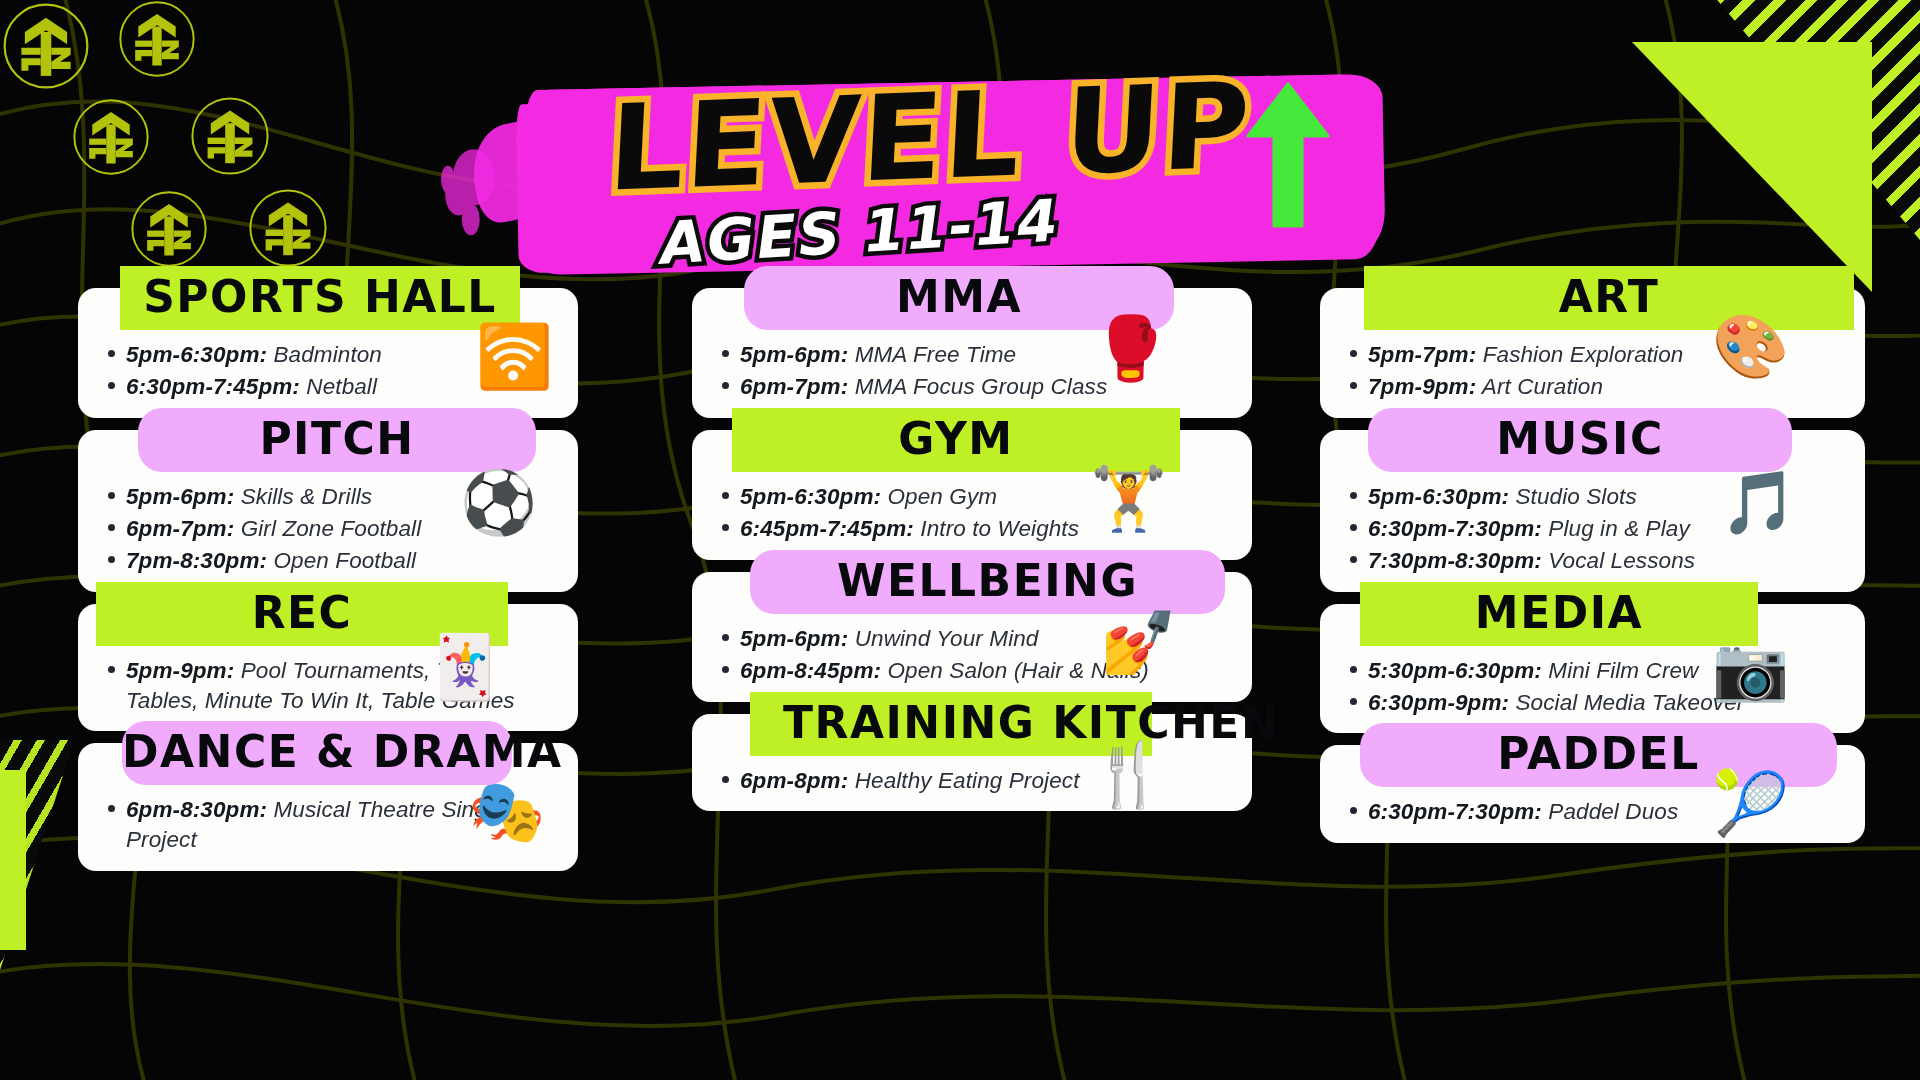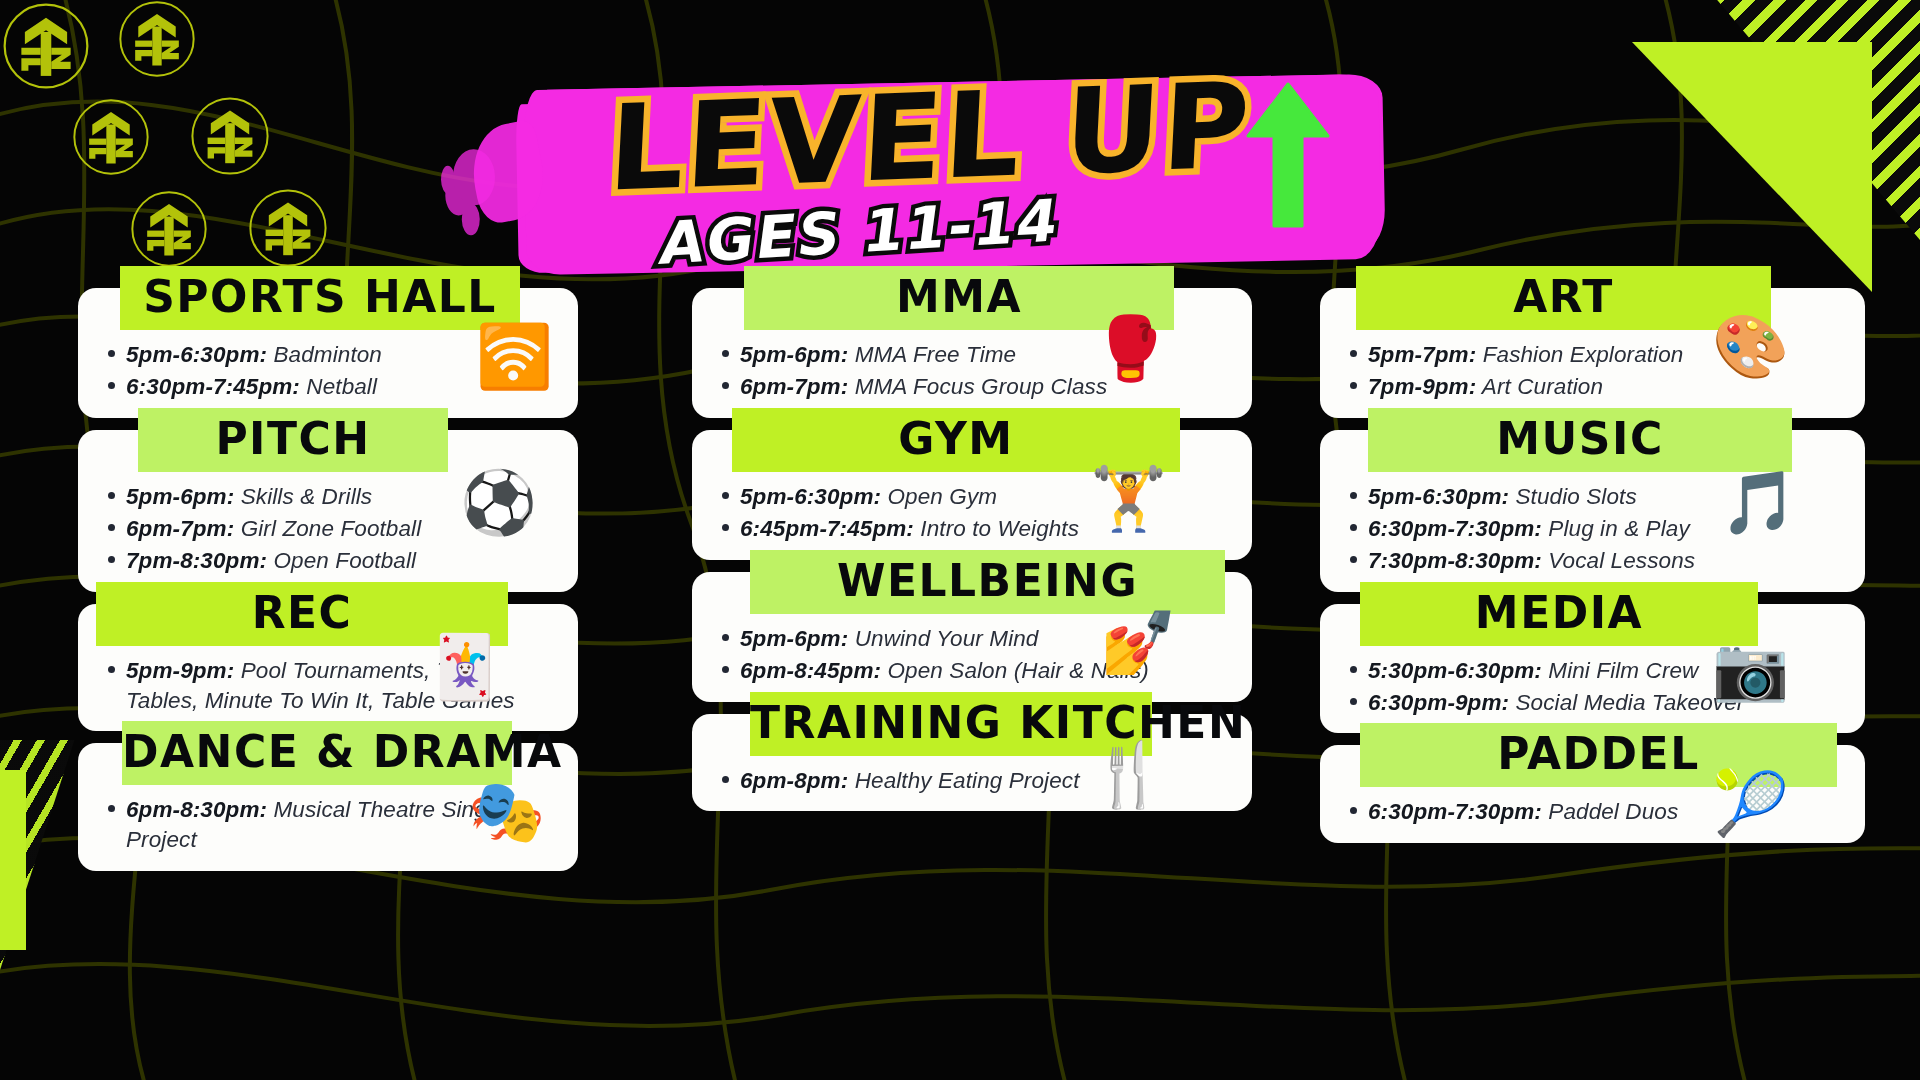--- a/index.html
+++ b/index.html
@@ -130,21 +130,21 @@
     text-align:center;
     font-family:"DejaVu Sans", sans-serif;
     font-weight:900;
     font-size:44px;
     letter-spacing:1.5px;
     color:#08090c;
     line-height:1;
     white-space:nowrap;
   }
   .hdr-lime { background:#BFF025; }
-  .hdr-pink { background:#bef264; }
+  .hdr-pink { background:#f0abfc;border-radius:24px; }
 
   ul.items { list-style:none; margin:0; padding:0 6px 0 30px;font-style:italic; }
   ul.items li {
     position:relative;
     font-family:"Liberation Sans", sans-serif;
     font-size:22.5px;
     line-height:1.33;
     color:#2a2f3a;
     margin-bottom:2px;
     letter-spacing:.1px;
@@ -292,21 +292,21 @@
         <div class="deco" style="left: 398px; top: 38px;">🛜</div>
       </div>
       <div class="card">
         <div class="card-body">
           <ul class="items">
             <li><b>5pm-6pm:</b> <span>Skills &amp; Drills</span></li>
             <li><b>6pm-7pm:</b> <span>Girl Zone Football</span></li>
             <li><b>7pm-8:30pm:</b> <span>Open Football</span></li>
           </ul>
         </div>
-        <div class="card-header hdr-pink" style="left: 60px; width: 310px;">PITCH</div>
+        <div class="card-header hdr-pink" style="left: 60px; width: 398px;">PITCH</div>
         <div class="deco" style="left: 382px; top: 42px;">⚽</div>
       </div>
       <div class="card">
         <div class="card-body">
           <ul class="items">
             <li><b>5pm-9pm:</b> <span>Pool Tournaments, Topic Tables, Minute To Win It, Table Games</span></li>
           </ul>
         </div>
         <div class="card-header hdr-lime" style="left: 18px; width: 412px;">REC</div>
         <div class="deco" style="left: 348px; top: 32px;">🃏</div>
@@ -351,33 +351,33 @@
         </div>
         <div class="card-header hdr-pink" style="left: 58px; width: 475px;">WELLBEING</div>
         <div class="deco" style="left: 408px; top: 40px;">💅</div>
       </div>
       <div class="card">
         <div class="card-body">
           <ul class="items">
             <li><b>6pm-8pm:</b> <span>Healthy Eating Project</span></li>
           </ul>
         </div>
-        <div class="card-header hdr-lime" style="left: 58px; width: 402px;">TRAINING KITCHEN</div>
+        <div class="card-header hdr-lime" style="left: 58px; width: 402px; padding-left: 33px;">TRAINING KITCHEN</div>
         <div class="deco" style="left: 398px; top: 30px;">🍴</div>
       </div>
     </div>
     <div class="column col-2">
       <div class="card">
         <div class="card-body">
           <ul class="items">
             <li><b>5pm-7pm:</b> <span>Fashion Exploration</span></li>
             <li><b>7pm-9pm:</b> <span>Art Curation</span></li>
           </ul>
         </div>
-        <div class="card-header hdr-lime" style="left: 36px; width: 415px;">ART</div>
+        <div class="card-header hdr-lime" style="left: 44px; width: 490px;">ART</div>
         <div class="deco" style="left: 392px; top: 28px;">🎨</div>
       </div>
       <div class="card">
         <div class="card-body">
           <ul class="items">
             <li><b>5pm-6:30pm:</b> <span>Studio Slots</span></li>
             <li><b>6:30pm-7:30pm:</b> <span>Plug in &amp; Play</span></li>
             <li><b>7:30pm-8:30pm:</b> <span>Vocal Lessons</span></li>
           </ul>
         </div>

